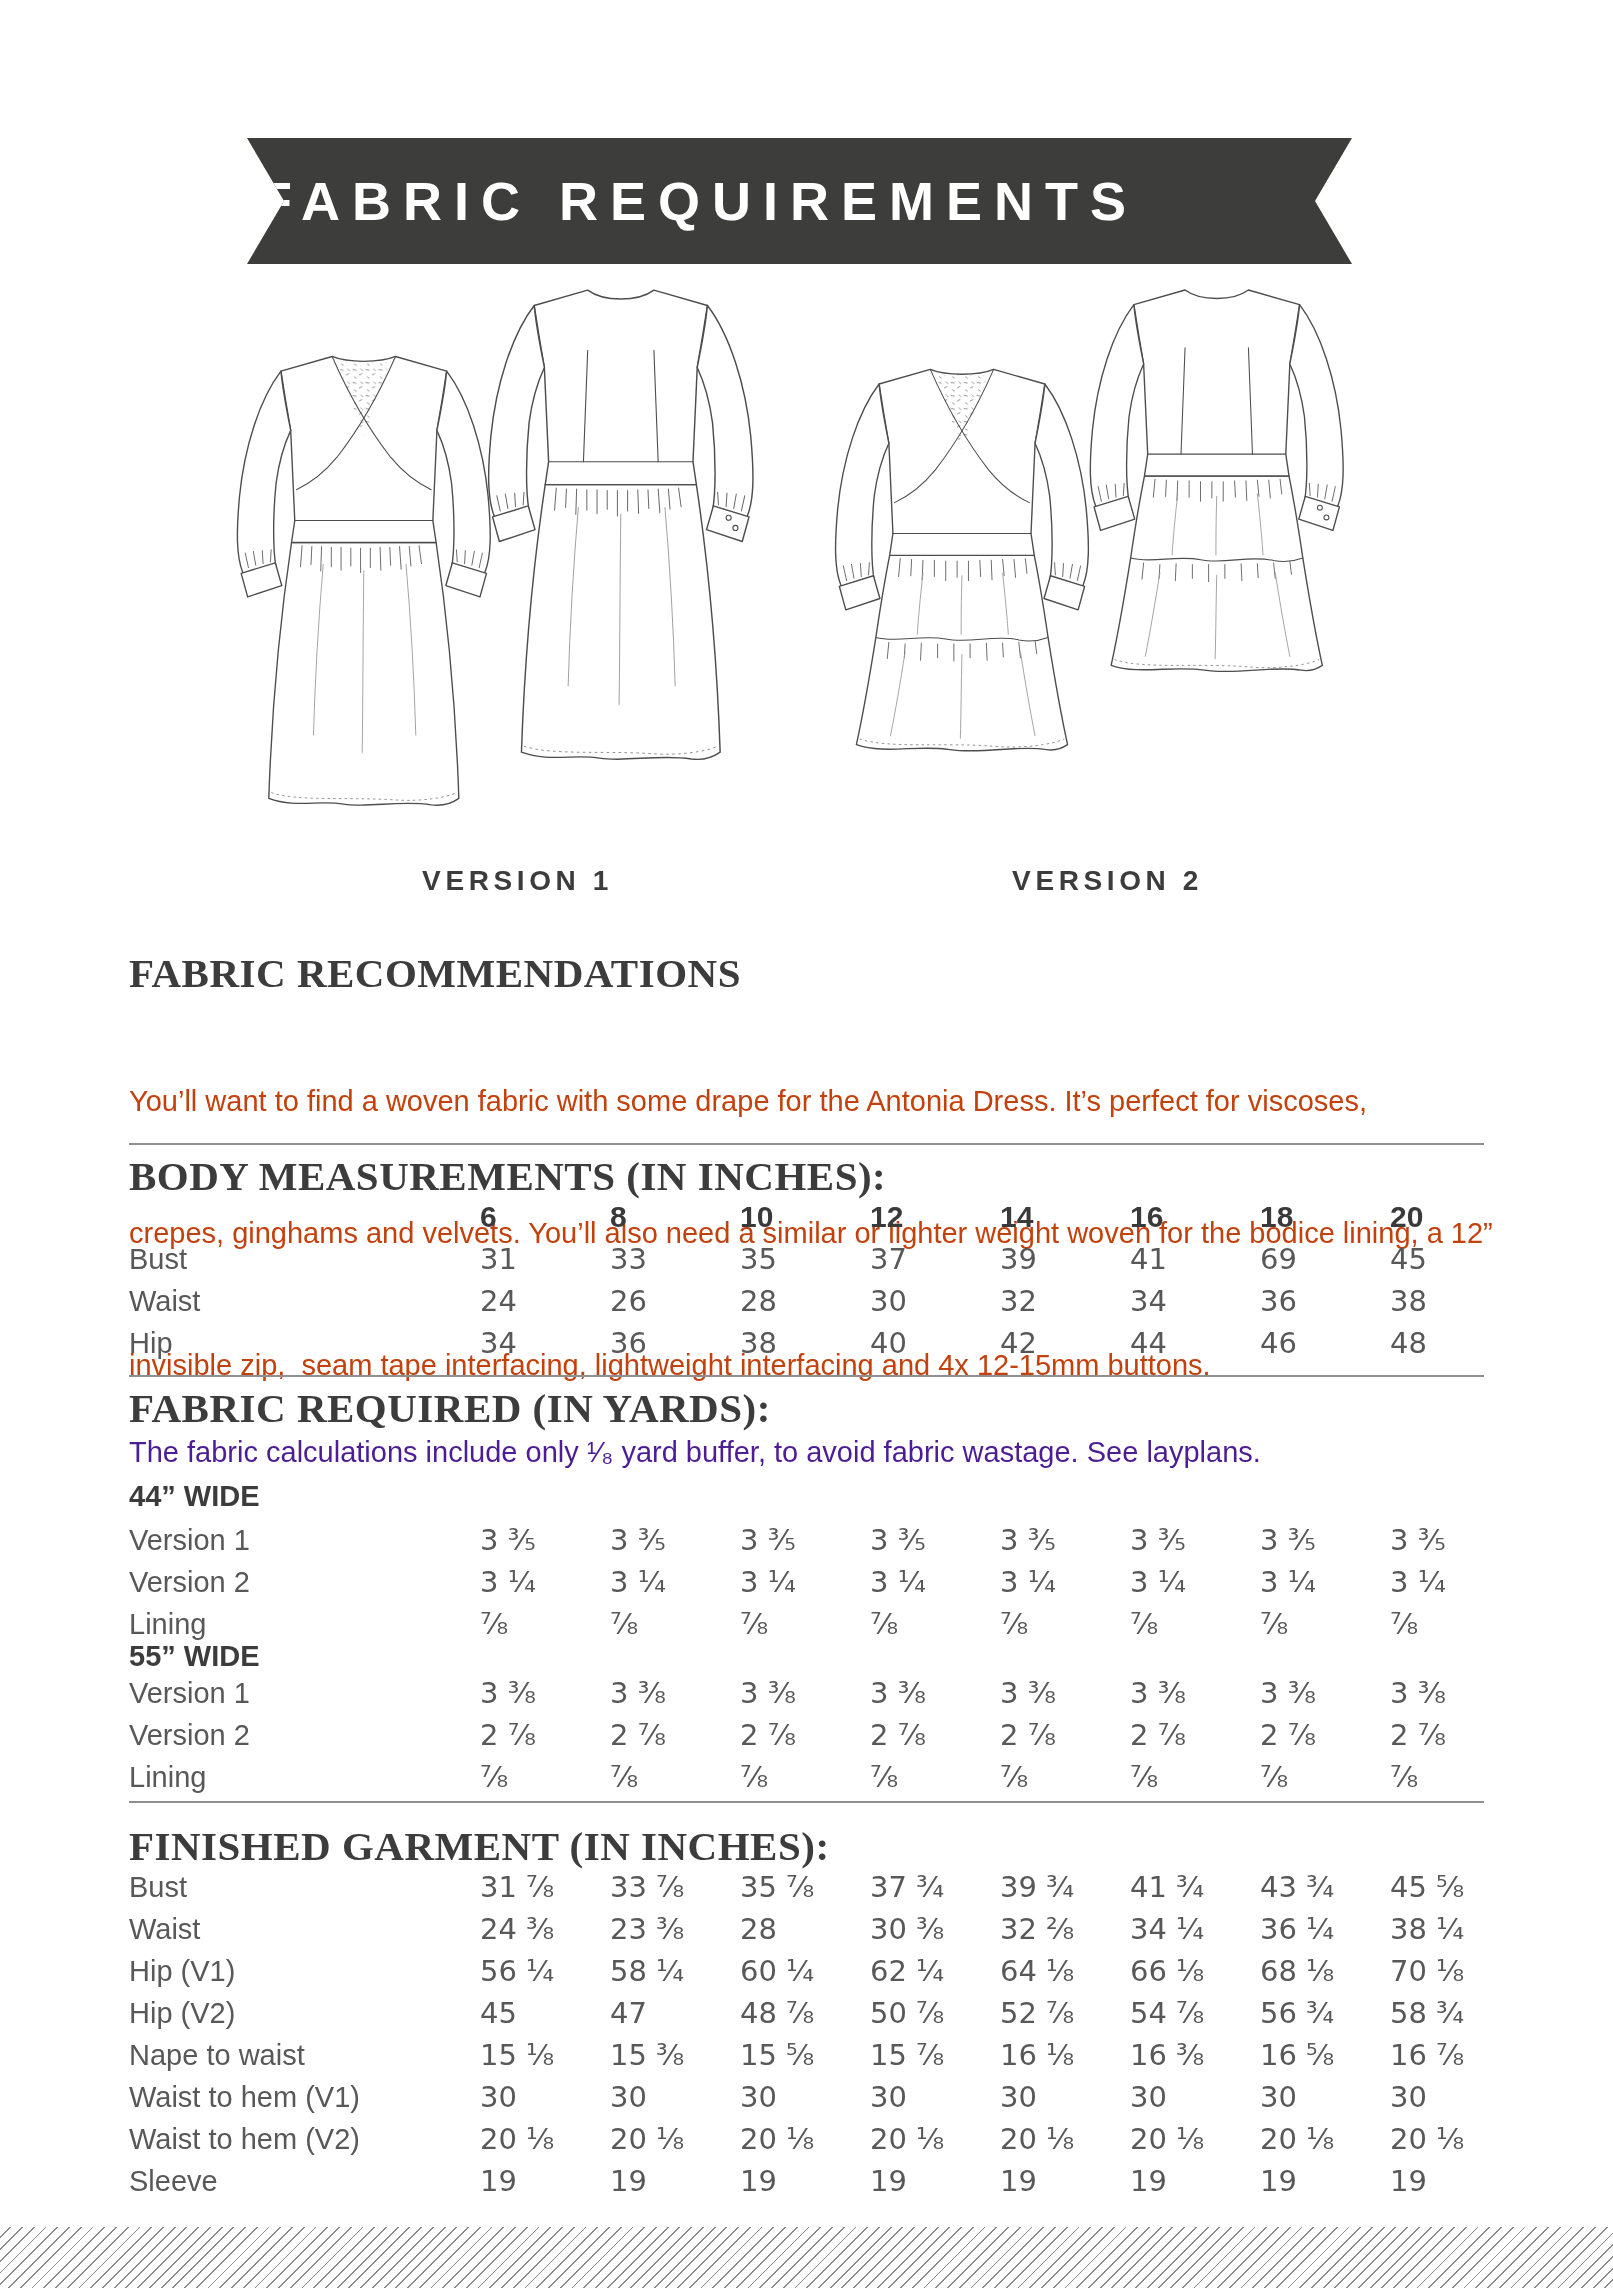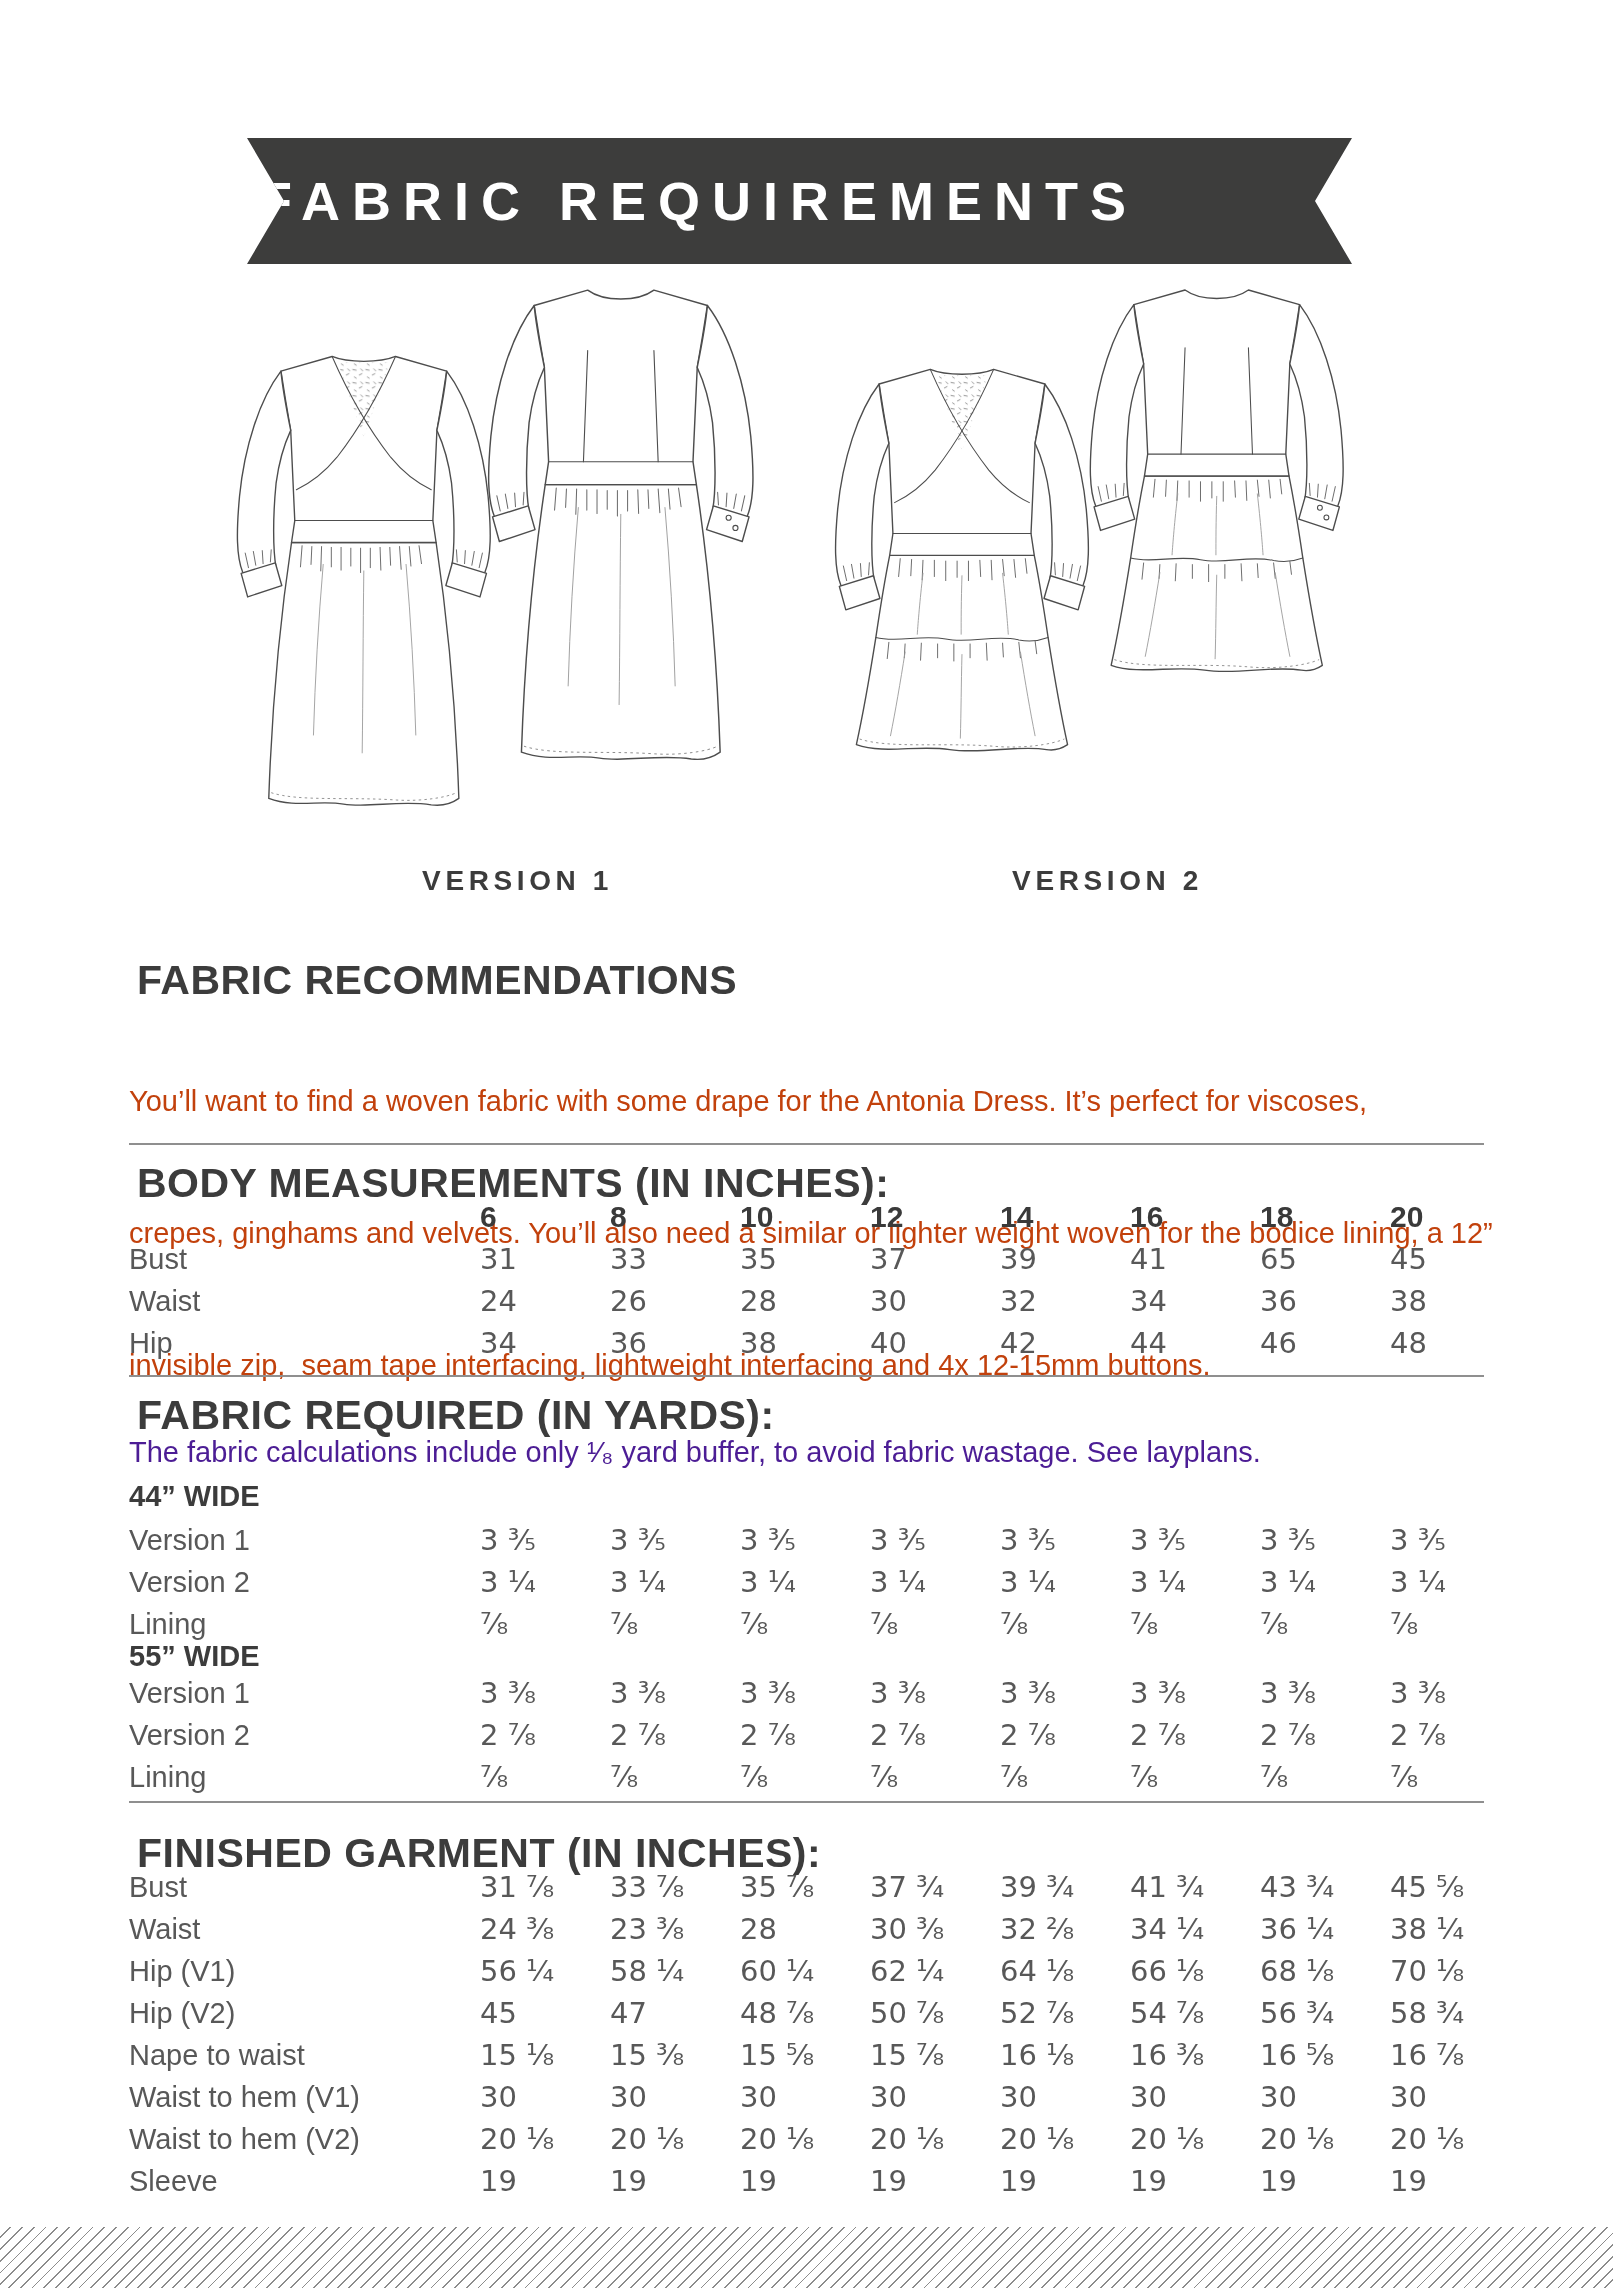--- a/index.html
+++ b/index.html
@@ -17,22 +17,22 @@
   .fw{fill:#ffffff;stroke:#4d4d4d;stroke-width:1.7;stroke-linejoin:round;}
   .ln{fill:none;stroke:#4d4d4d;stroke-width:1.3;stroke-linecap:round;}
   .tick{fill:none;stroke:#6a6a6a;stroke-width:1.2;stroke-linecap:round;}
   .crease{fill:none;stroke:#9a9a9a;stroke-width:1.1;stroke-linecap:round;}
   .dash{fill:none;stroke:#7a7a7a;stroke-width:1;stroke-dasharray:3 4;}
 
   .version-label{position:absolute;top:865px;width:425px;text-align:center;font-weight:bold;
                  font-size:28px;letter-spacing:4.6px;color:#3c3c3c;}
   .v1{left:305px;} .v2{left:895px;}
 
-  .sec{position:absolute;left:129px;margin:8px;font-size:41px;font-weight:bold;color:#3c3c3c;
-       letter-spacing:0.5px;white-space:nowrap;}
+  .sec{position:absolute;left:129px;margin:0;font-size:41px;font-weight:bold;color:#3c3c3c;
+       letter-spacing:0.5px;white-space:nowrap;font-family:Liberation Serif, serif;}
   .para{position:absolute;left:129px;top:991px;font-size:29px;line-height:44px;color:#c2410c;white-space:pre;}
   .note{position:absolute;left:129px;top:1436px;font-size:29px;color:#4c1d95;white-space:pre;}
   .subhead{position:absolute;left:129px;font-size:29px;font-weight:bold;color:#3c3c3c;}
 
   .rule{position:absolute;left:129px;width:1355px;height:0;border-top:2.8px solid #8f8f8f;}
 
   .tbl{position:absolute;left:129px;width:1392px;}
   .trow{display:grid;grid-template-columns:351px repeat(8,130px);height:42px;align-items:center;}
   .tlabel{font-size:29px;color:#585858;font-family:"Liberation Sans",sans-serif;}
   .tcell{font-size:29px;color:#585858;font-family:"DejaVu Sans",sans-serif;}
@@ -168,21 +168,21 @@
       </div>
     <div>
         <div class="trow">
           <div class="tlabel">Bust</div>
           <div class="tcell">31</div>
           <div class="tcell">33</div>
           <div class="tcell">35</div>
           <div class="tcell">37</div>
           <div class="tcell">39</div>
           <div class="tcell">41</div>
-          <div class="tcell">65</div>
+          <div class="tcell">69</div>
           <div class="tcell">45</div>
         </div>
         <div class="trow">
           <div class="tlabel">Waist</div>
           <div class="tcell">24</div>
           <div class="tcell">26</div>
           <div class="tcell">28</div>
           <div class="tcell">30</div>
           <div class="tcell">32</div>
           <div class="tcell">34</div>

